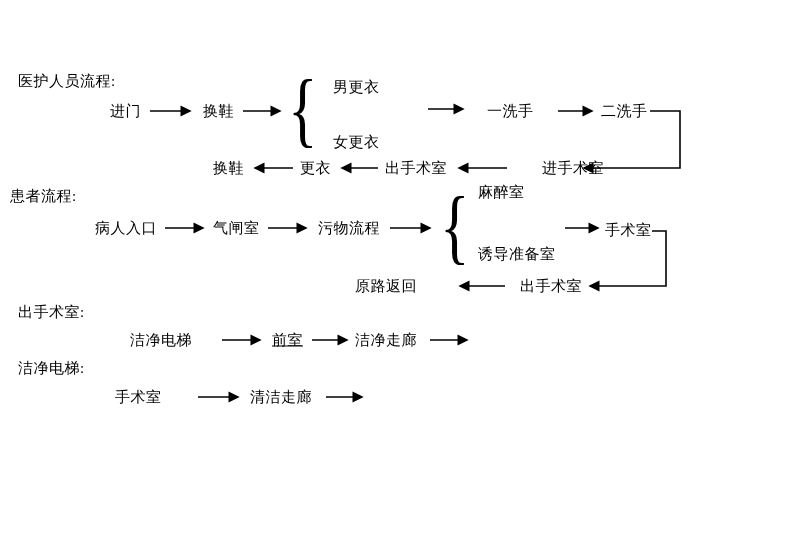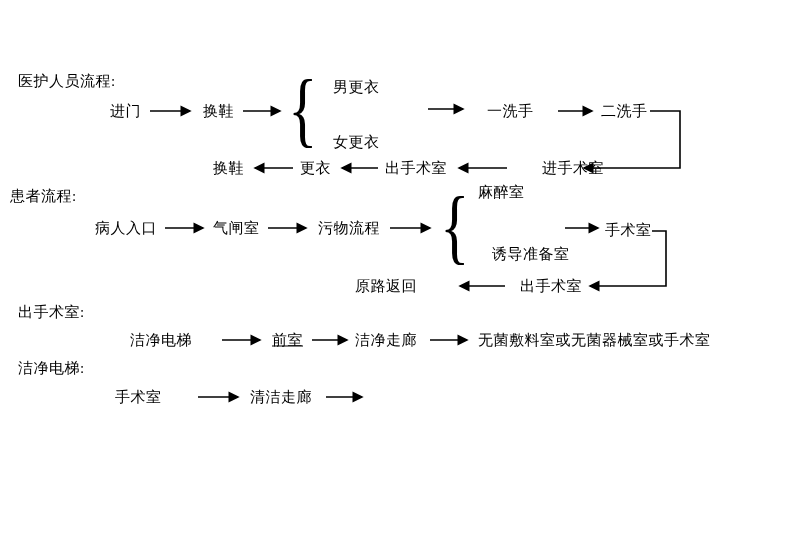--- a/index.html
+++ b/index.html
@@ -106,32 +106,31 @@
 
   <span class="section-label" style="left:10px; top:196px;">患者流程:</span>
 
   <span class="node" style="left:95px; top:228px;">病人入口</span>
   <span class="node" style="left:213px; top:228px;">气闸室</span>
   <span class="node" style="left:318px; top:228px;">污物流程</span>
 
   <span class="brace" style="left:440px; top:229px;">{</span>
 
   <span class="node" style="left:478px; top:192px;">麻醉室</span>
-  <span class="node" style="left:492px; top:254px;">诱导准备室</span>
+  <span class="node" style="left:478px; top:254px;">诱导准备室</span>
 
   <span class="node" style="left:605px; top:230px;">手术室</span>
 
   <span class="node" style="left:520px; top:286px;">出手术室</span>
   <span class="node" style="left:355px; top:286px;">原路返回</span>
 
   <span class="section-label" style="left:18px; top:312px;">出手术室:</span>
 
   <span class="node" style="left:130px; top:340px;">洁净电梯</span>
   <span class="node" style="left:272px; top:340px;text-decoration:underline;">前室</span>
   <span class="node" style="left:355px; top:340px;">洁净走廊</span>
-  <span class="node" style="left:478px; top:340px;">无菌敷料室或无菌器械室或手术室</span>
 
   <span class="section-label" style="left:18px; top:368px;">洁净电梯:</span>
 
   <span class="node" style="left:115px; top:397px;">手术室</span>
   <span class="node" style="left:250px; top:397px;">清洁走廊</span>
 
 </div>
 
 </body></html>

